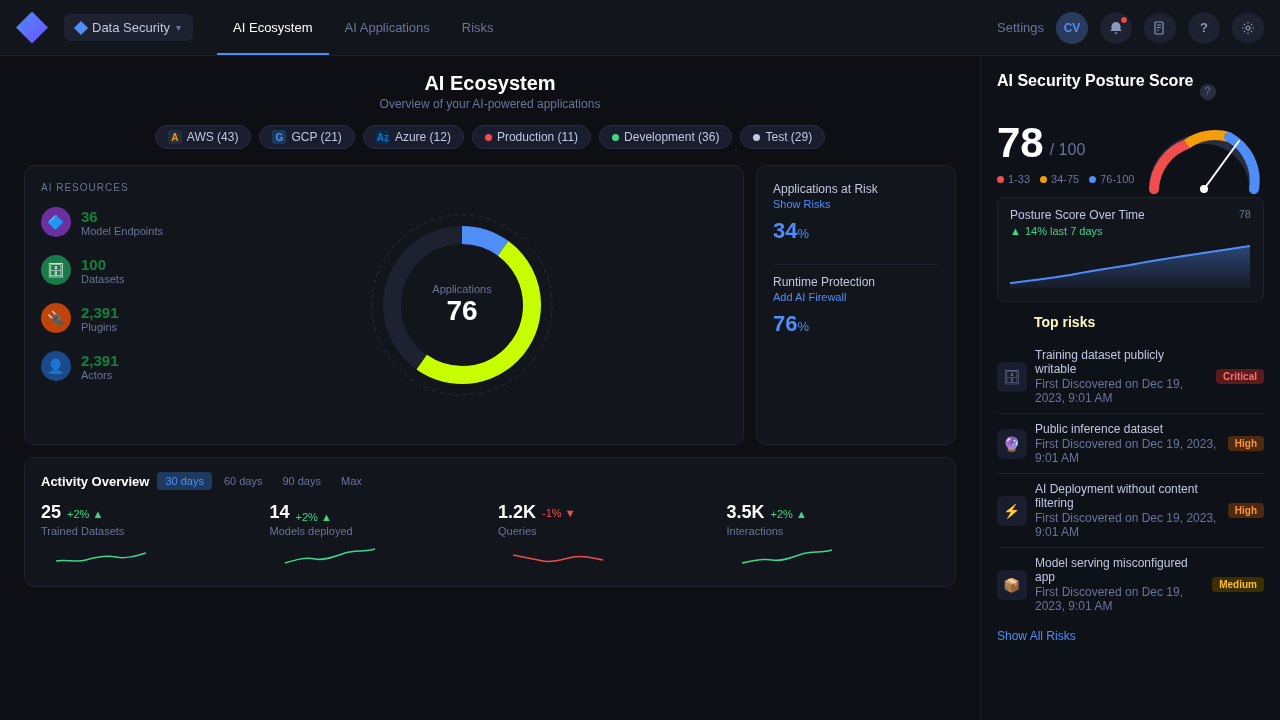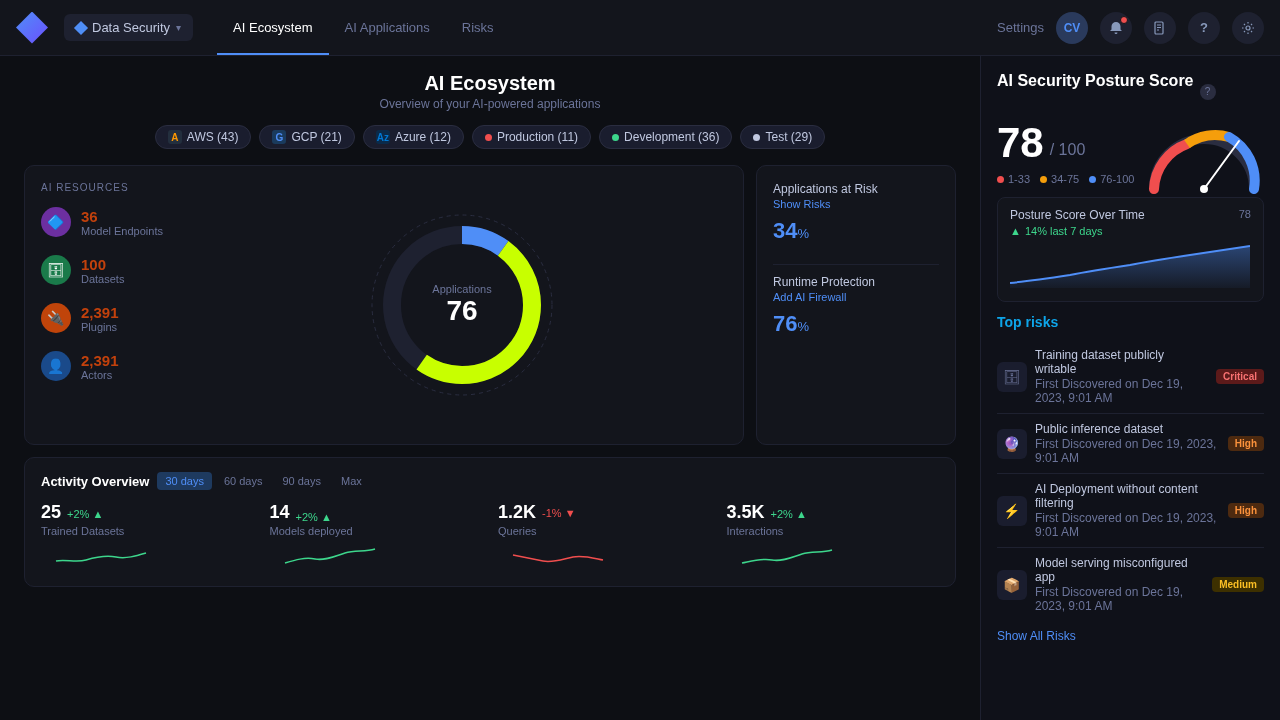--- a/index.html
+++ b/index.html
@@ -148,21 +148,21 @@
     }
     .resource-item {
       display: flex; align-items: center; gap: 10px;
       margin-bottom: 18px;
     }
     .resource-icon {
       width: 30px; height: 30px; border-radius: 50%;
       display: flex; align-items: center; justify-content: center;
       font-size: 14px; flex-shrink: 0;
     }
-    .resource-count { font-size: 15px; font-weight: 700; color: #c2410c; }
+    .resource-count { font-size: 15px; font-weight: 700; color: #15803d; }
     .resource-label { font-size: 11px; color: #6b7499; }
 
     
     .donut-area {
       flex: 1;
       display: flex; align-items: center; justify-content: center;
       position: relative;
     }
     .donut-wrapper {
       position: relative; width: 200px; height: 200px;
@@ -249,21 +249,21 @@
       background: #13151c;
       border: 1px solid #1e2130;
       border-radius: 8px;
       padding: 10px 12px;
       margin-bottom: 12px;
     }
     .posture-chart-title { font-size: 12px; color: #c0c8e0; margin-bottom: 2px; }
     .posture-chart-sub { font-size: 11px; color: #3dd68c; }
 
     
-    .risks-title { font-size: 14px; font-weight: 600; color: #0ea5e9; margin-bottom: 10px; }
+    .risks-title { font-size: 14px; font-weight: 600; color: #fef9c3; margin-bottom: 10px; margin-left: 37px; }
     .risk-item {
       display: flex; align-items: center; gap: 8px;
       padding: 8px 0;
       border-bottom: 1px solid #1e2130;
     }
     .risk-item:last-child { border-bottom: none; }
     .risk-icon-box {
       width: 30px; height: 30px;
       background: #1a1d2e; border-radius: 6px;
       display: flex; align-items: center; justify-content: center;

